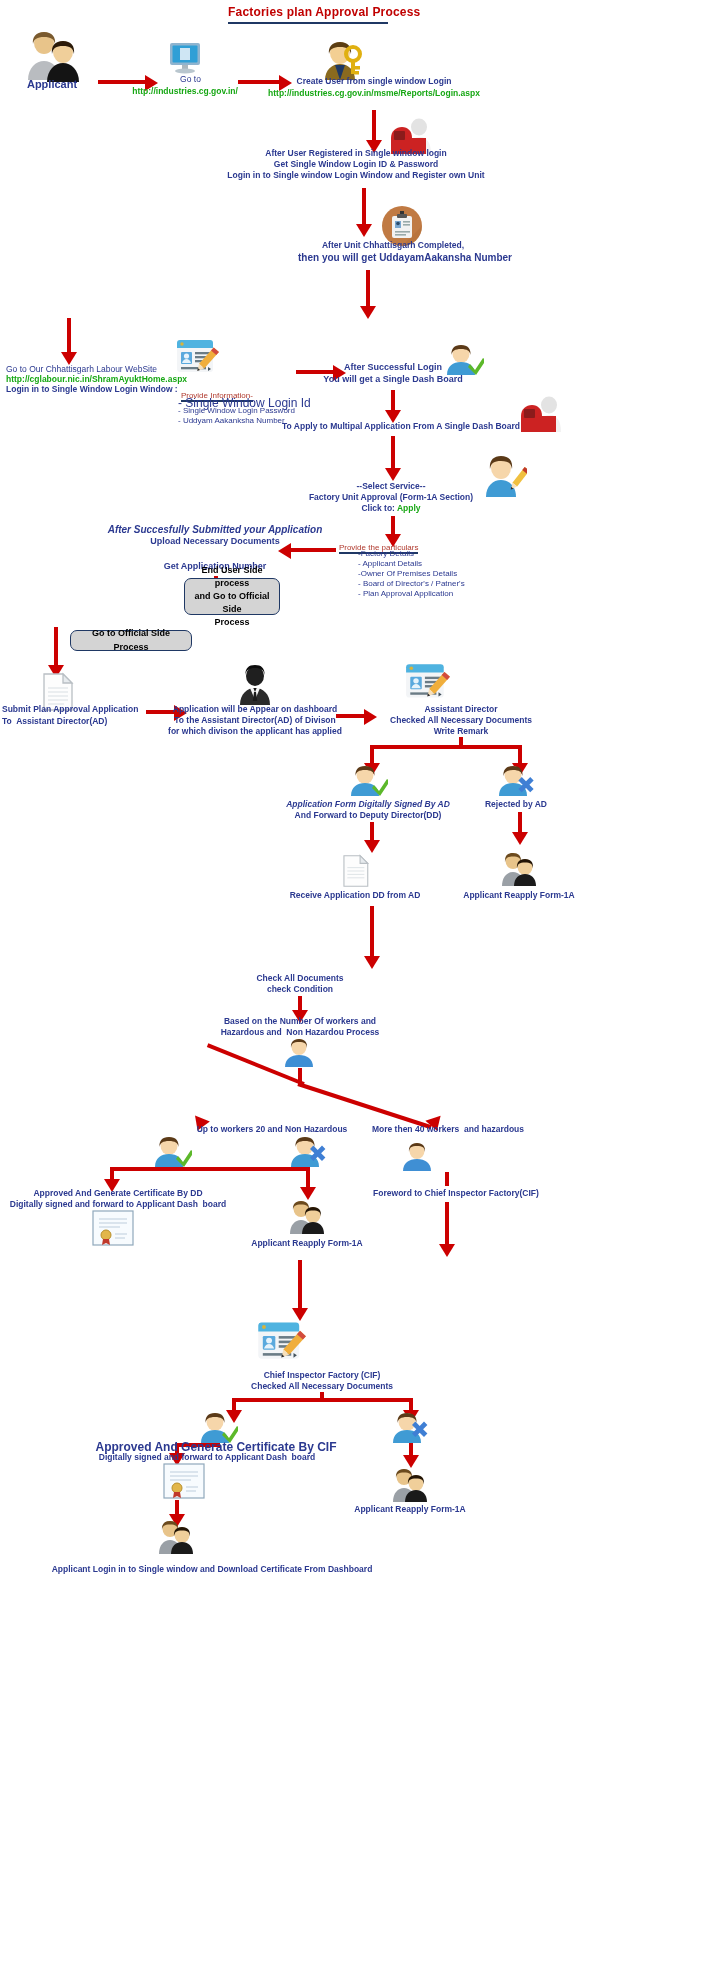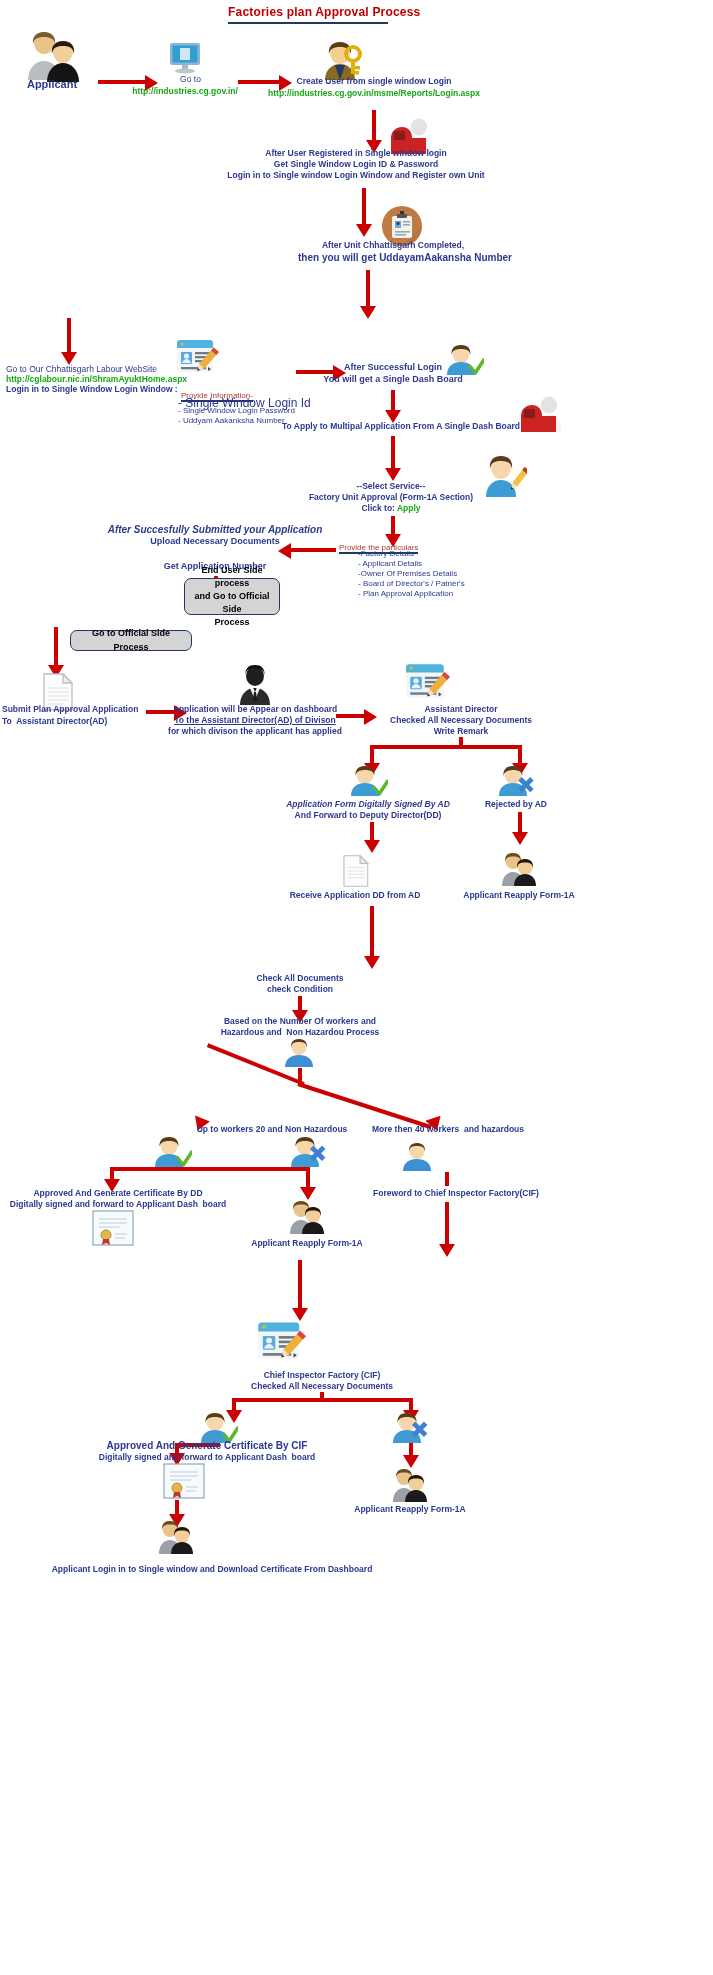--- a/index.html
+++ b/index.html
@@ -267,21 +267,21 @@
     <svg width="46" height="40" viewBox="0 0 46 40">
       <ellipse cx="23" cy="11" rx="9" ry="10" fill="#1f1f1f"></ellipse>
       <path d="M23 0c7 0 10 4 9.5 10-.5-5-3.5-7-9.5-7s-9 2-9.5 7C13 4 16 0 23 0z" fill="#0d0d0d"></path>
       <path d="M8 40c0-11 7-17 15-17s15 6 15 17z" fill="#2b2b2b"></path>
       <path d="M18 23h10l-5 12z" fill="#f4f4f4"></path>
       <path d="M21.3 23h3.4l-1.7 4-1.7-4z" fill="#1a1a1a"></path>
       <path d="M22 27h2l1.2 9h-4.4z" fill="#1a1a1a"></path>
     </svg>
   </div>
   <div class="t ctr plain" style="left:255px;top:704px;font-size:8.5px;font-weight:bold;">Application will be Appear on dashboard</div>
-  <div class="t ctr plain" style="left:255px;top:715px;font-size:8.5px;font-weight:bold;text-decoration:underline;">To the Assistant Director(AD) of Divison</div>
+  <div class="t ctr plain" style="left:255px;top:715px;font-size:8.5px;font-weight:bold;">To the Assistant Director(AD) of Divison</div>
   <div class="t ctr plain" style="left:255px;top:726px;font-size:8.5px;font-weight:bold;">for which divison the applicant has applied</div>
 
   <div class="ar h" style="left:336px;top:714px;width:30px;"></div>
   <div class="head r" style="left:364px;top:709px;"></div>
 
   <div class="ic" style="left:404px;top:662px;">
     <svg width="46" height="44" viewBox="0 0 44 42">
       <rect x="2" y="2" width="36" height="32" rx="3" fill="#f3f5f7"></rect>
       <path d="M2 5a3 3 0 0 1 3-3h30a3 3 0 0 1 3 3v5H2z" fill="#4fb3e0"></path>
       <circle cx="7" cy="6" r="1.7" fill="#d8b43b"></circle>
@@ -509,21 +509,21 @@
       <path d="M17 0c7 0 10 4 9.5 10C26 6 23 4 17 4S8 6 7.5 10C7 4 10 0 17 0z" fill="#5b3a18"></path>
       <path d="M3 30c0-9 6-13 14-13s14 4 14 13z" fill="#3f9bd4"></path>
       <path d="M22 12l3.4-3.4 4.3 4.3 4.3-4.3 3.4 3.4-4.3 4.3 4.3 4.3-3.4 3.4-4.3-4.3-4.3 4.3-3.4-3.4 4.3-4.3z" fill="#3f7fd4"></path>
     </svg>
   </div>
 
   <div class="ar h" style="left:175px;top:1443px;width:45px;"></div>
   <div class="ar v" style="left:175px;top:1443px;height:12px;"></div>
   <div class="head d" style="left:169px;top:1453px;"></div>
 
-  <div class="t ctr" style="left:207px;top:1440px;font-size:10px;">Approved And Generate Certificate By CIF</div>
+  <div class="t ctr" style="left:216px;top:1440px;font-size:12px;">Approved And Generate Certificate By CIF</div>
   <div class="t ctr" style="left:207px;top:1452px;font-size:8.5px;">Digitally signed and forward to Applicant Dash  board</div>
 
   <div class="ic" style="left:163px;top:1463px;">
     <svg width="42" height="36" viewBox="0 0 42 36">
       <rect x="1" y="1" width="40" height="34" fill="#f7fbfe" stroke="#8fa8bb" stroke-width="1.2"></rect>
       <g stroke="#c7d6e1" stroke-width="1.2">
         <line x1="7" y1="9" x2="35" y2="9"></line>
           <line x1="7" y1="13" x2="35" y2="13"></line>
         <line x1="7" y1="17" x2="28" y2="17"></line>
       </g>

